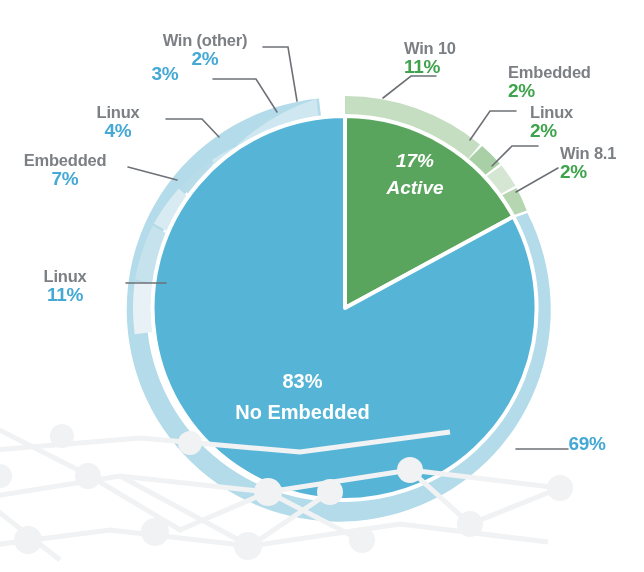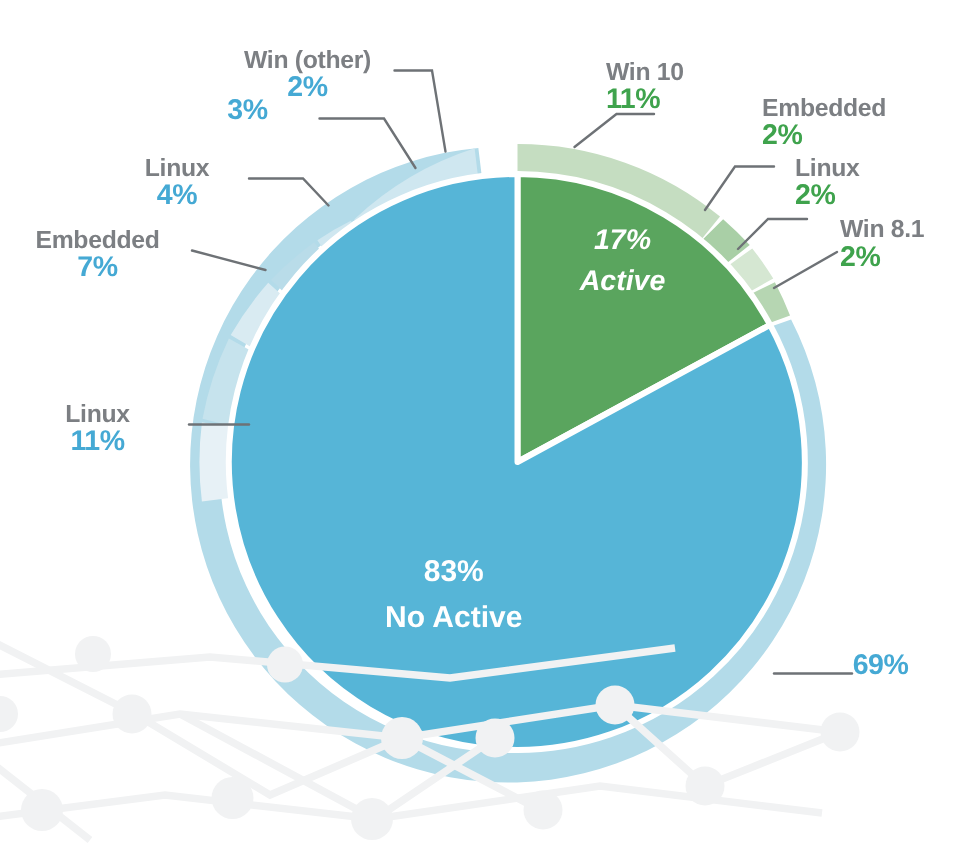--- a/index.html
+++ b/index.html
@@ -156,16 +156,16 @@
     <span class="pc green">2%</span>
   </div>
 
   <div class="center-lbl" style="left:340px;top:148px;width:150px;font-size:19px;line-height:1.42;font-style:italic;">
     <span class="v">17%</span>
     <span class="v">Active</span>
   </div>
 
   <div class="center-lbl" style="left:185px;top:320px;width:235px;font-size:20px;line-height:1.55;margin-top:46px;">
     <span class="v">83%</span>
-    <span class="v">No Active</span>
+    <span class="v">No Embedded</span>
   </div>
 
 </div>
 
 </body></html>

